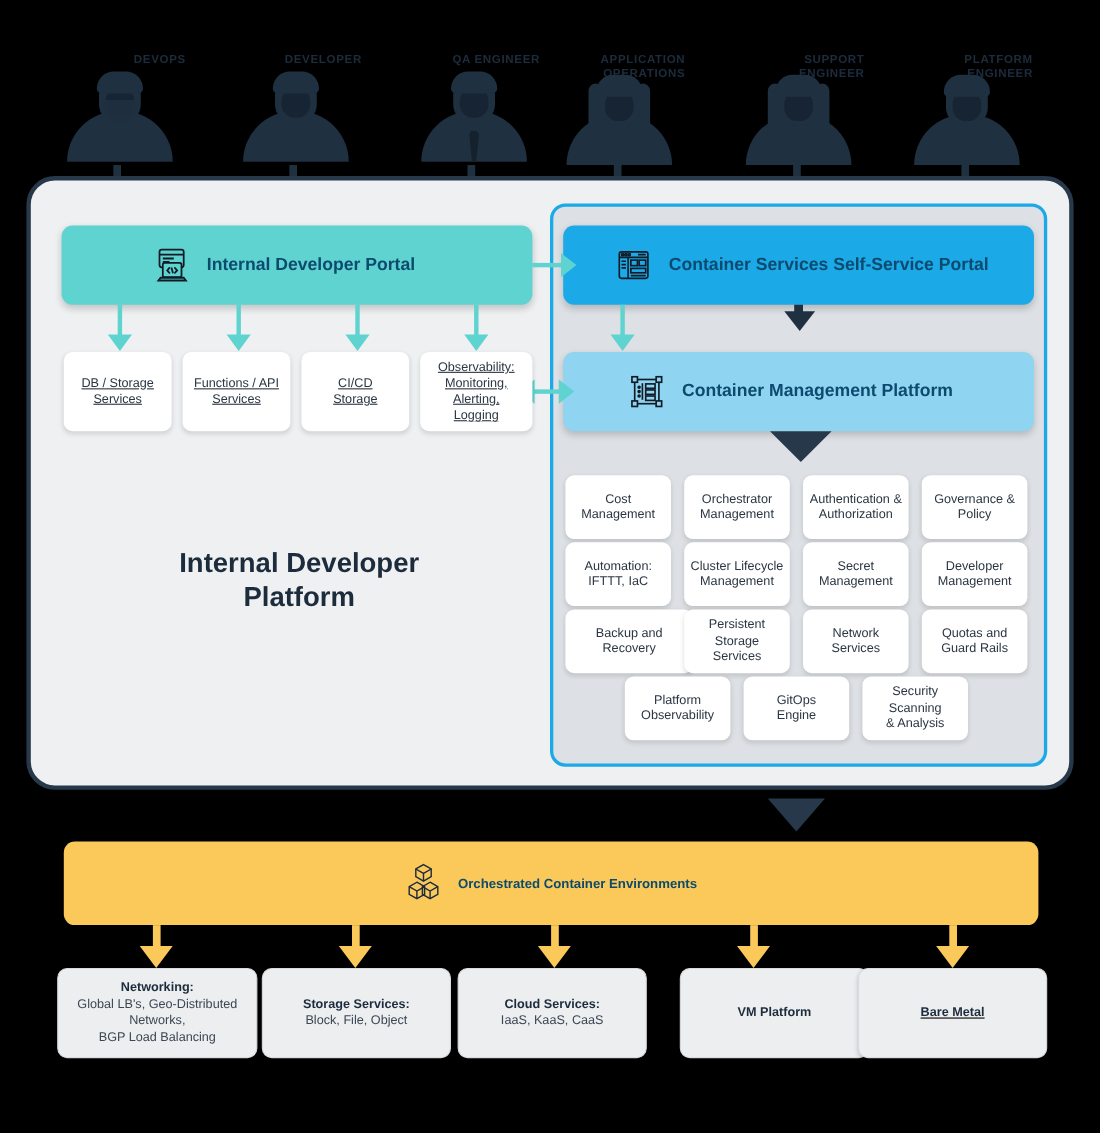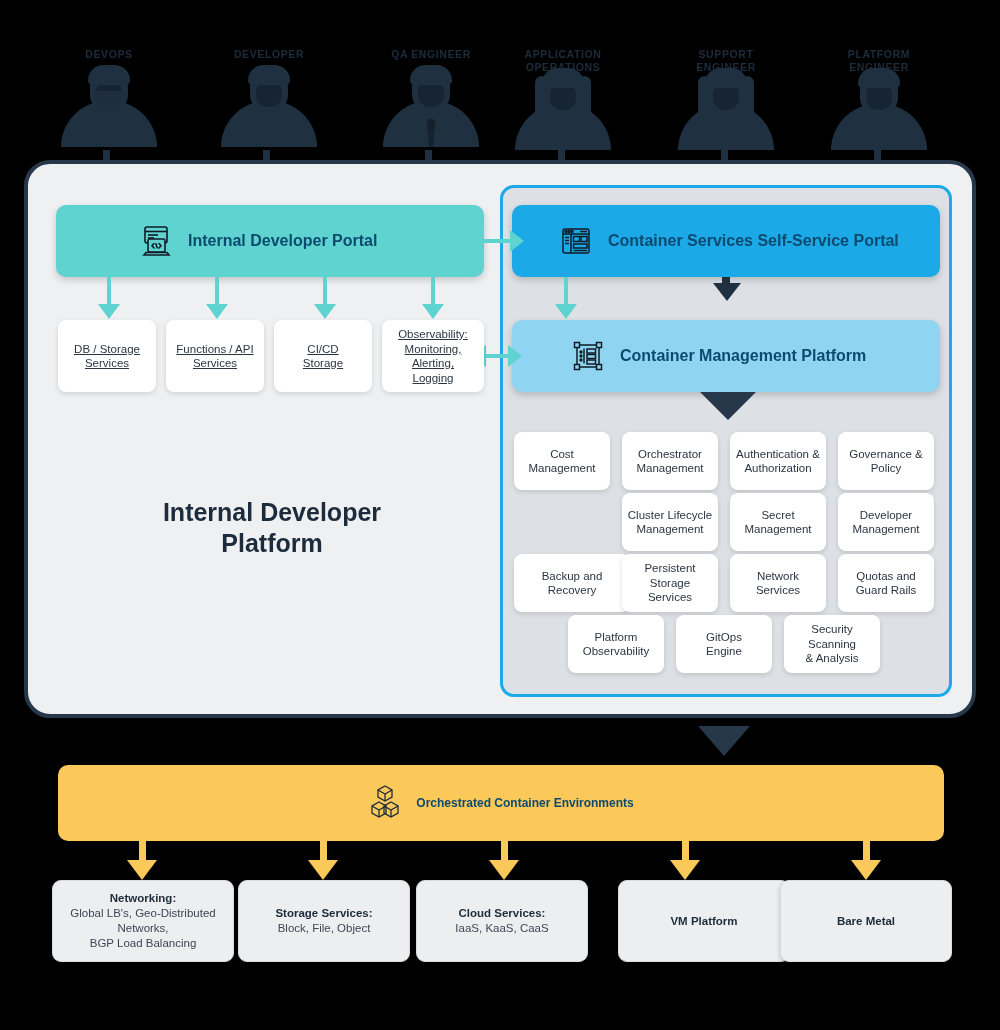--- a/index.html
+++ b/index.html
@@ -5,21 +5,21 @@
   * { box-sizing: border-box; margin: 0; padding: 0; }
   html, body {
     width: 1000px; height: 1030px;
     background: #000000;
     font-family: "Liberation Sans", sans-serif;
     overflow: hidden;
   }
   #stage { position: relative; width: 1000px; height: 1030px; }
 
   
-  .persona { position: absolute; width: 120px; text-align: center; }
+  .persona { position: absolute; width: 120px; text-align: right; }
   .persona-label {
     font-size: 10.5px; font-weight: 700; letter-spacing: .6px;
     color: #1d2c3c; line-height: 13px; text-transform: uppercase;
     white-space: pre-line;
   }
   .persona-figure { position: relative; width: 120px; height: 82px; margin-top: 4px; }
   .p-head {
     position: absolute; left: 50%; transform: translateX(-50%);
     top: 2px; width: 38px; height: 44px;
     background: #1f3040; border-radius: 19px 19px 16px 16px;
@@ -361,20 +361,22 @@
 
   <div class="cap-card" style="left:514px; top:432px; width:96px; height:58px;">Cost
 Management</div>
   <div class="cap-card" style="left:622px; top:432px; width:96px; height:58px;">Orchestrator
 Management</div>
   <div class="cap-card" style="left:730px; top:432px; width:96px; height:58px;">Authentication &amp;
 Authorization</div>
   <div class="cap-card" style="left:838px; top:432px; width:96px; height:58px;">Governance &amp;
 Policy</div>
 
+  <div class="cap-card" style="left:514px; top:493px; width:96px; height:58px;">Automation:
+IFTTT, IaC</div>
   <div class="cap-card" style="left:622px; top:493px; width:96px; height:58px;">Cluster Lifecycle
 Management</div>
   <div class="cap-card" style="left:730px; top:493px; width:96px; height:58px;">Secret
 Management</div>
   <div class="cap-card" style="left:838px; top:493px; width:96px; height:58px;">Developer
 Management</div>
 
   <div class="cap-card" style="left:514px; top:554px; width:116px; height:58px;">Backup and
 Recovery</div>
   <div class="cap-card" style="left:622px; top:554px; width:96px; height:58px;">Persistent Storage
@@ -429,18 +431,18 @@
     <div class="infra-sub">Block, File, Object</div>
   </div>
   <div class="infra-card" style="left:416px; top:880px; width:172px; height:82px;">
     <div class="infra-title">Cloud Services:</div>
     <div class="infra-sub">IaaS, KaaS, CaaS</div>
   </div>
   <div class="infra-card" style="left:618px; top:880px; width:172px; height:82px;">
     <div class="infra-title">VM Platform</div>
     <div class="infra-sub"></div>
   </div>
-  <div class="infra-card" style="left:780px; top:880px; width:172px; height:82px;">
+  <div class="infra-card" style="left:780px; top:880px; width:172px; height:82px;text-decoration:underline;">
     <div class="infra-title">Bare Metal</div>
     <div class="infra-sub"></div>
   </div>
 
 </div>
 
 </body></html>

